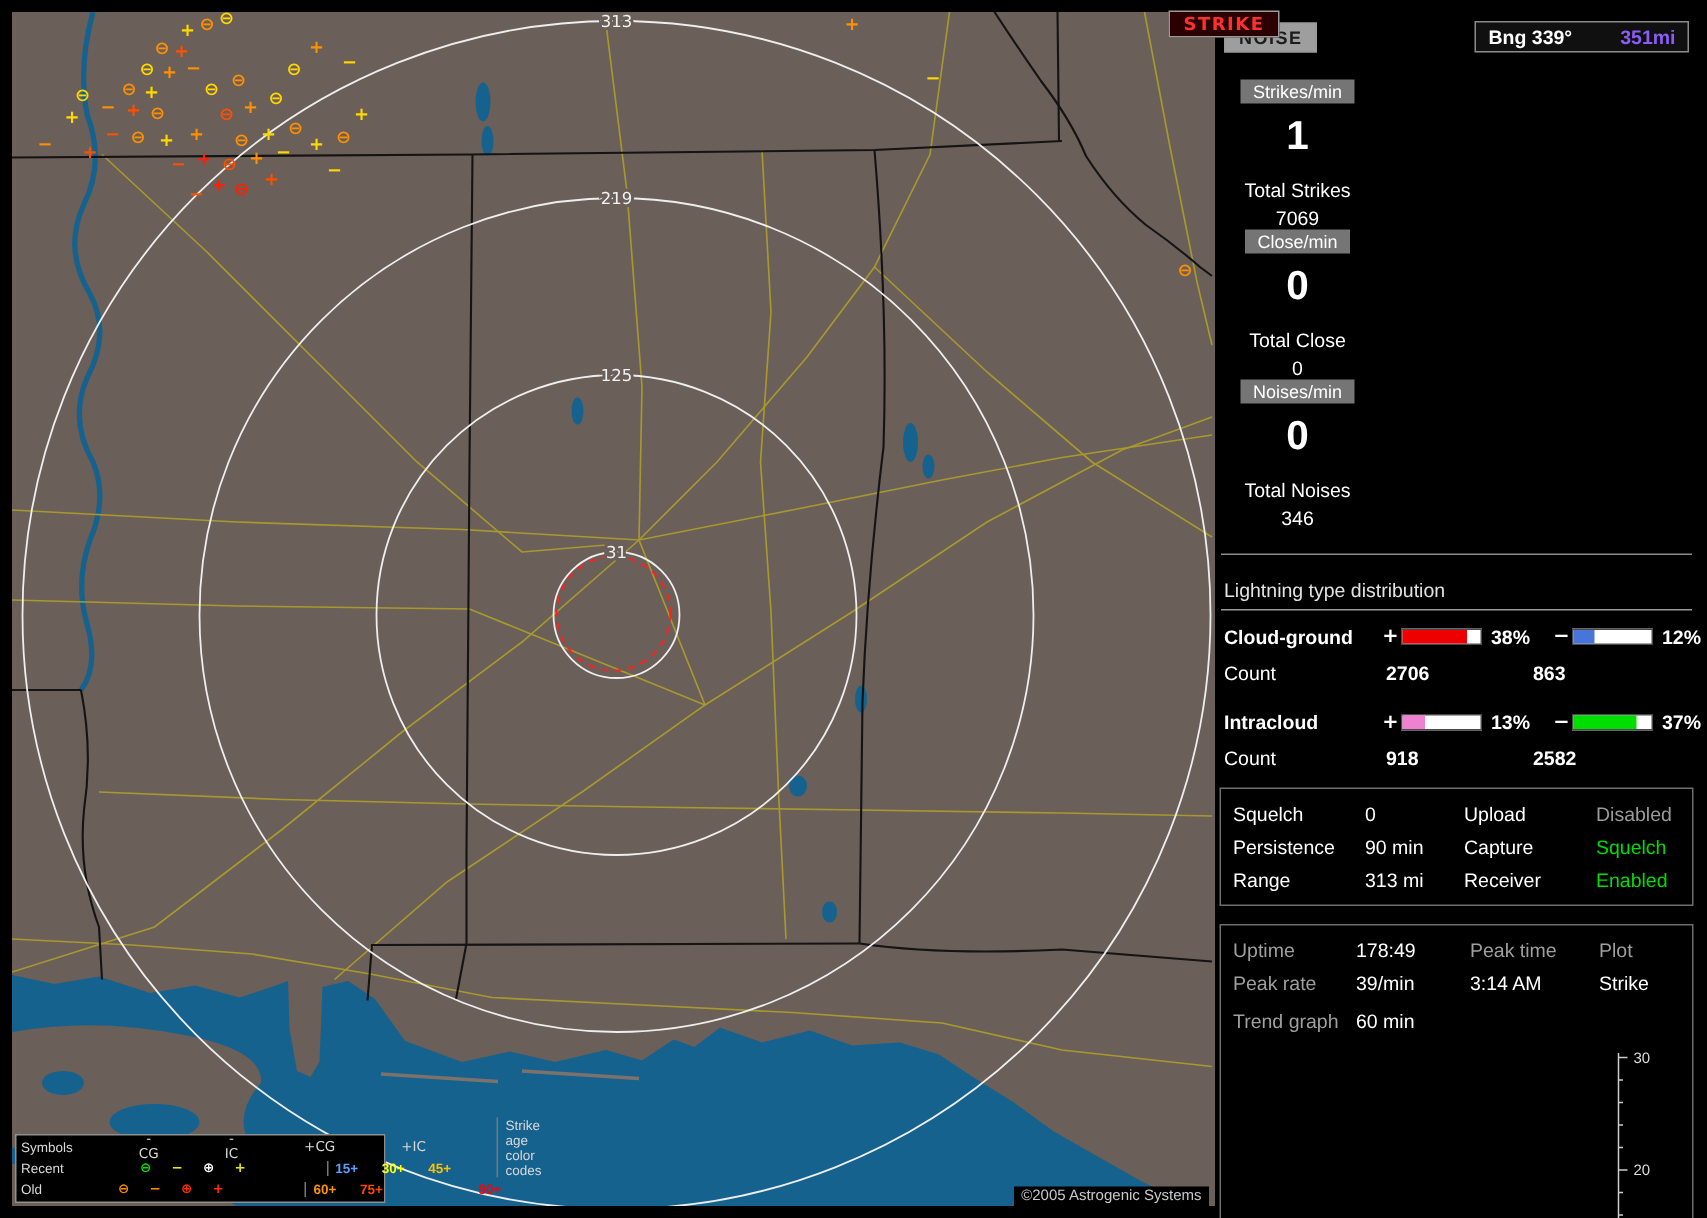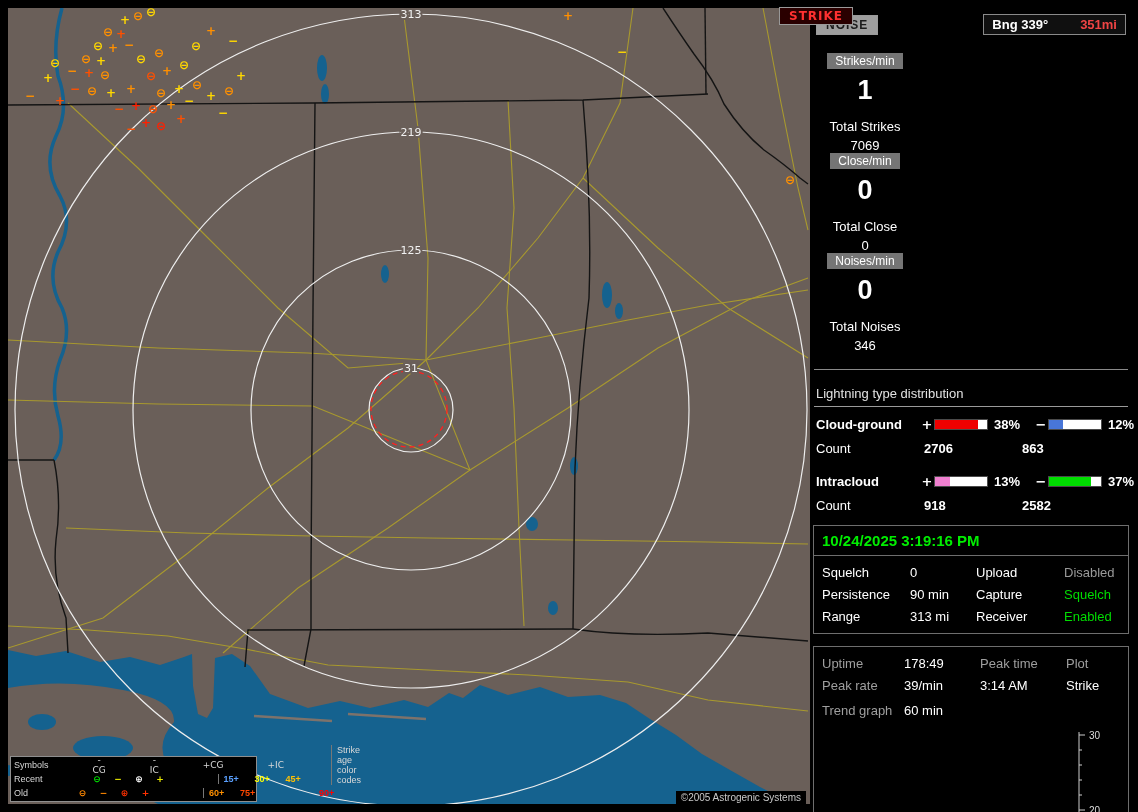--- a/index.html
+++ b/index.html
@@ -23,21 +23,21 @@
   .lg-sym{width:21px;text-align:center;font-family:"DejaVu Sans",sans-serif;font-weight:bold;}
   .lg-age{width:31px;font-weight:bold;}
   
   .sidebar{position:absolute;left:812px;top:8px;width:318px;height:796px;background:#000;font-size:13px;}
   .topbar{display:flex;align-items:center;margin:6px 4px 0 4px;gap:6px;}
   .btn{font-weight:bold;font-size:12px;padding:2px 9px;border:1px solid #9a9a9a;letter-spacing:1px;}
   .btn.strike{background:#2a0000;color:#ff3030;}
   .btn.noise{background:#9e9e9e;color:#1c1c1c;}
   .bngbox{margin-left:auto;display:flex;gap:32px;border:1px solid #8a8a8a;background:#101010;
           padding:2px 8px;font-weight:bold;min-width:118px;justify-content:space-between;}
-  .bng-rng{color:#ef4444;}
+  .bng-rng{color:#8b5cf6;}
   .rates{display:flex;margin-top:18px;flex-direction:column;}
   .rate-col{width:106px;text-align:center;}
   .badge{display:inline-block;background:#757575;color:#fff;font-size:12px;padding:1px 8px;}
   .bignum{font-size:27px;font-weight:bold;margin-top:6px;height:34px;}
   .total-label{margin-top:10px;}
   .total-val{margin-top:4px;}
   .sep{border-top:1px solid #8a8a8a;margin:16px 2px 0 2px;}
   .dist{margin:14px 2px 0 2px;}
   .dist-title{color:#e2e2e2;padding:2px 2px 5px 2px;border-bottom:1px solid #9a9a9a;}
   .dist-row{display:grid;grid-template-columns:104px 14px 56px 44px 14px 56px 38px;
@@ -296,21 +296,20 @@
         <span class="pct">37%</span>
       </div>
       <div class="count-row">
         <span>Count</span>
         <span class="cv">918</span>
         <span class="cv">2582</span>
       </div>
     </div>
 
     <div class="panel">
-      <div class="datetime">10/24/2025 3:19:16 PM</div>
       <div class="status-rows">
         <span>Squelch</span>
         <span>0</span>
         <span>Upload</span>
         <span style="color: rgb(154, 154, 154);">Disabled</span>
 
         <span>Persistence</span>
         <span>90 min</span>
         <span>Capture</span>
         <span style="color: rgb(0, 221, 0);">Squelch</span>

